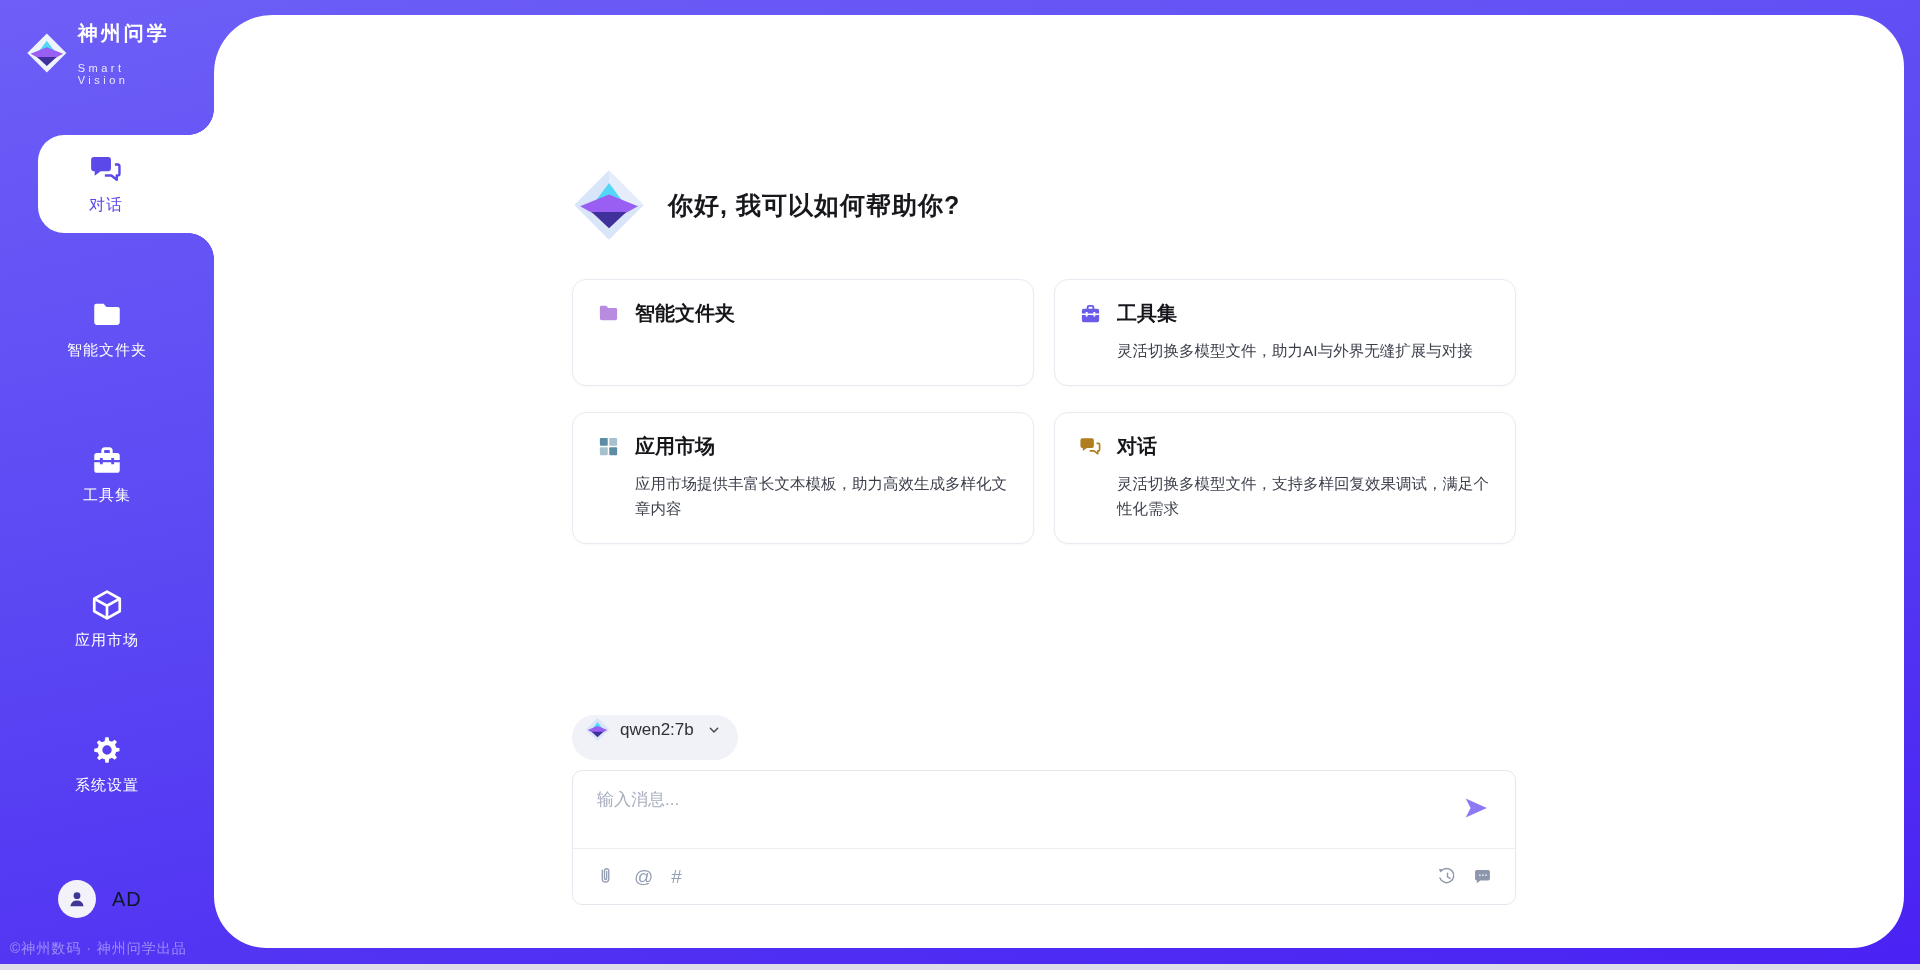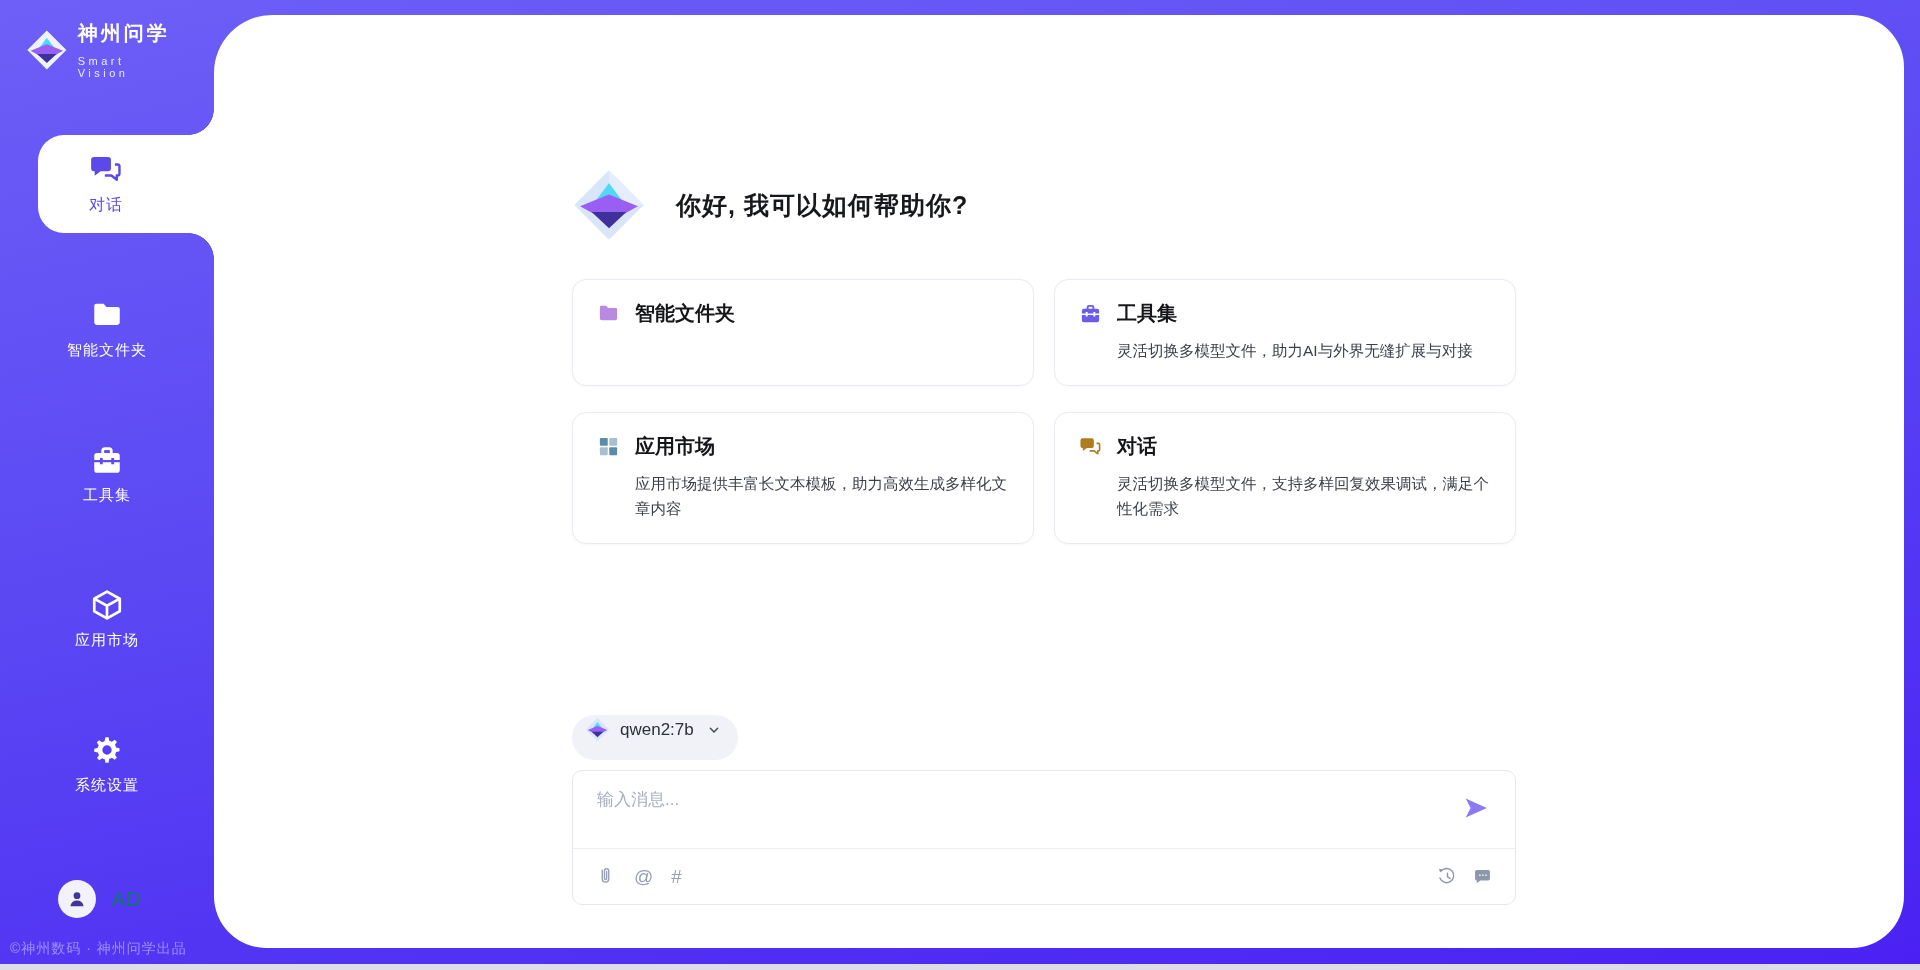--- a/index.html
+++ b/index.html
@@ -24,21 +24,21 @@
     position: absolute; left: 0; bottom: 0;
     width: 100%; height: 6px; background: #dcdde9;
   }
 
   
   .sidebar { position: absolute; left: 0; top: 0; width: 172px; height: 100%; }
 
   .logo-row { position: absolute; top: 20px; left: 26px; display: flex; align-items: center; gap: 10px; }
   .logo-diamond-sm { width: 46px; height: 46px; }
   .logo-text-cn { font-size: 20px; font-weight: 700; color: #fff; letter-spacing: 3px; }
-  .logo-text-en { font-size: 11px; color: #e9ecff; letter-spacing: 3.5px; margin-top: 8px; }
+  .logo-text-en { font-size: 11px; color: #e9ecff; letter-spacing: 3.5px; margin-top: 15px; }
 
   .nav { position: absolute; top: 135px; left: 0; width: 214px; }
   .nav-item {
     position: relative; height: 98px; margin-bottom: 47px;
     display: flex; flex-direction: column; align-items: center; justify-content: center;
     gap: 9px; color: #ffffff; cursor: pointer;
   }
   .nav-item .nav-icon { width: 34px; height: 34px; }
   .nav-item .nav-label { font-size: 15px; letter-spacing: 1px; }
   .nav-item.active {
@@ -51,31 +51,31 @@
     background: radial-gradient(circle at 0 0, rgba(255,255,255,0) 25.6px, #fff 26.2px);
   }
   .nav-item.active::after {
     content: ""; position: absolute; right: 0; bottom: -26px; width: 26px; height: 26px;
     background: radial-gradient(circle at 0 100%, rgba(255,255,255,0) 25.6px, #fff 26.2px);
   }
 
   .user-row { position: absolute; left: 58px; bottom: 52px; display: flex; align-items: center; gap: 16px; cursor: pointer; }
   .avatar { width: 38px; height: 38px; border-radius: 50%; background: #f3f1fa; display: flex; align-items: center; justify-content: center; }
   .avatar svg { width: 22px; height: 22px; }
-  .user-initials { font-size: 20px; color: #0f766e; letter-spacing: 1px; }
+  .user-initials { font-size: 20px; color: #0f172a; letter-spacing: 1px; }
 
   .copyright {
     position: absolute; left: 10px; bottom: 12px;
     font-size: 14px; color: rgba(255,255,255,0.42); letter-spacing: 1px; white-space: nowrap;
   }
 
   
   .content { position: absolute; left: 358px; top: 0; width: 944px; height: 100%; }
 
-  .greeting { position: absolute; top: 153px; left: 0; display: flex; align-items: center; gap: 30px; }
+  .greeting { position: absolute; top: 153px; left: 0; display: flex; align-items: center; gap: 22px; }
   .logo-diamond-lg { width: 74px; height: 74px; }
   .greeting-title { font-size: 25px; font-weight: 800; color: #17181c; letter-spacing: 1px; }
 
   .cards { position: absolute; top: 264px; left: 0; width: 944px; display: grid; grid-template-columns: 1fr 1fr; gap: 26px 20px; }
   .card {
     background: #fff; border: 1px solid #e9ebf2; border-radius: 14px;
     padding: 20px 24px 22px; box-shadow: 0 1px 3px rgba(20,20,40,0.03); cursor: pointer;
   }
   .card-head { display: flex; align-items: center; gap: 15px; }
   .card-icon { width: 23px; height: 23px; flex: 0 0 auto; }

